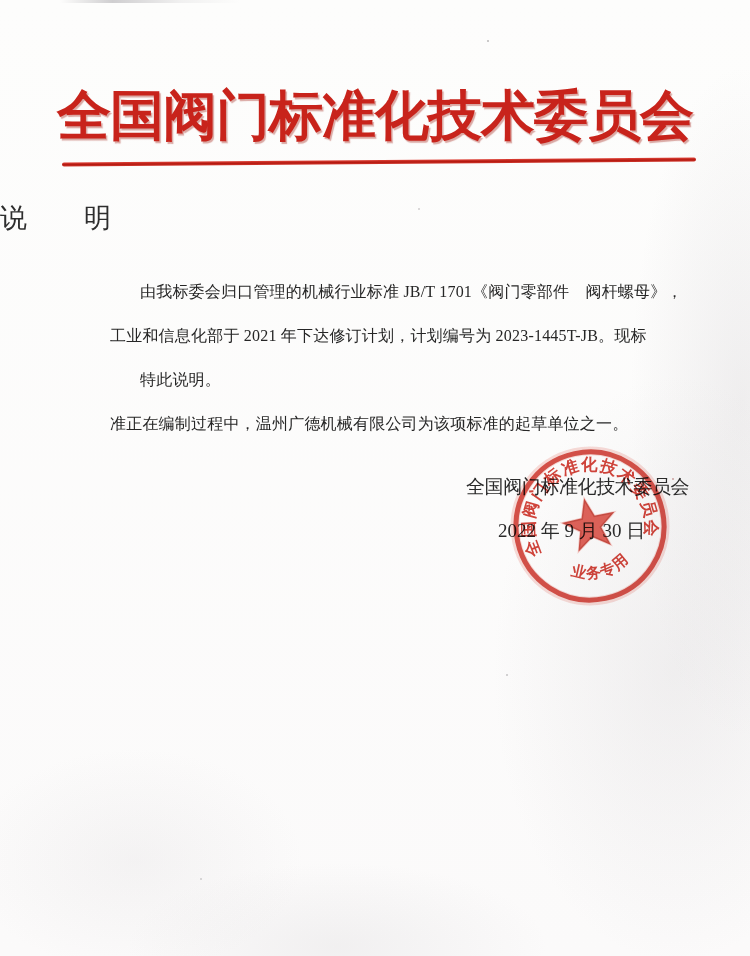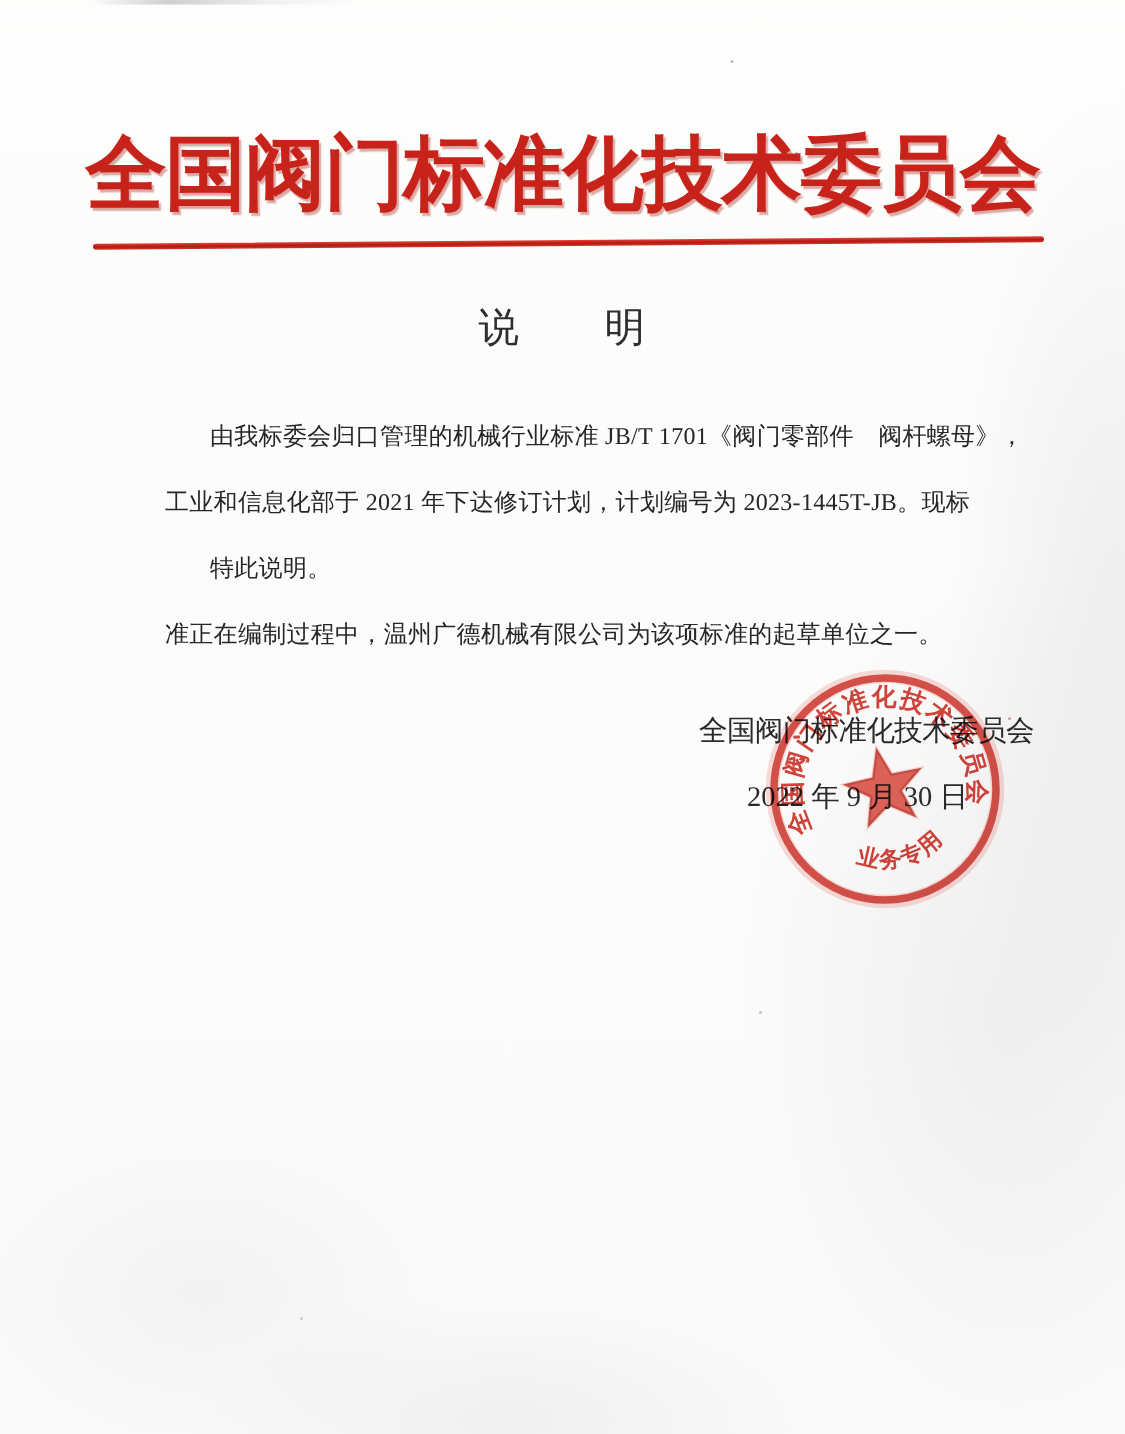--- a/index.html
+++ b/index.html
@@ -51,21 +51,20 @@
     position: absolute;
     left: 62px; top: 160px;
     width: 634px; height: 4px;
     background: linear-gradient(#e0443a, #b41910 55%, #d0362c);
     transform: rotate(-0.45deg);
     border-radius: 2px;
   }
   .subject {
     position: absolute;
     left: 0; top: 200px; width: 100%;
-    text-align: center;
     font-size: 27px;
     color: #2e2e2e;
     letter-spacing: 1px;
     white-space: pre;
   }
   .body-text {
     position: absolute;
     left: 82px; top: 270px;
     width: 626px;
     font-size: 16px;

